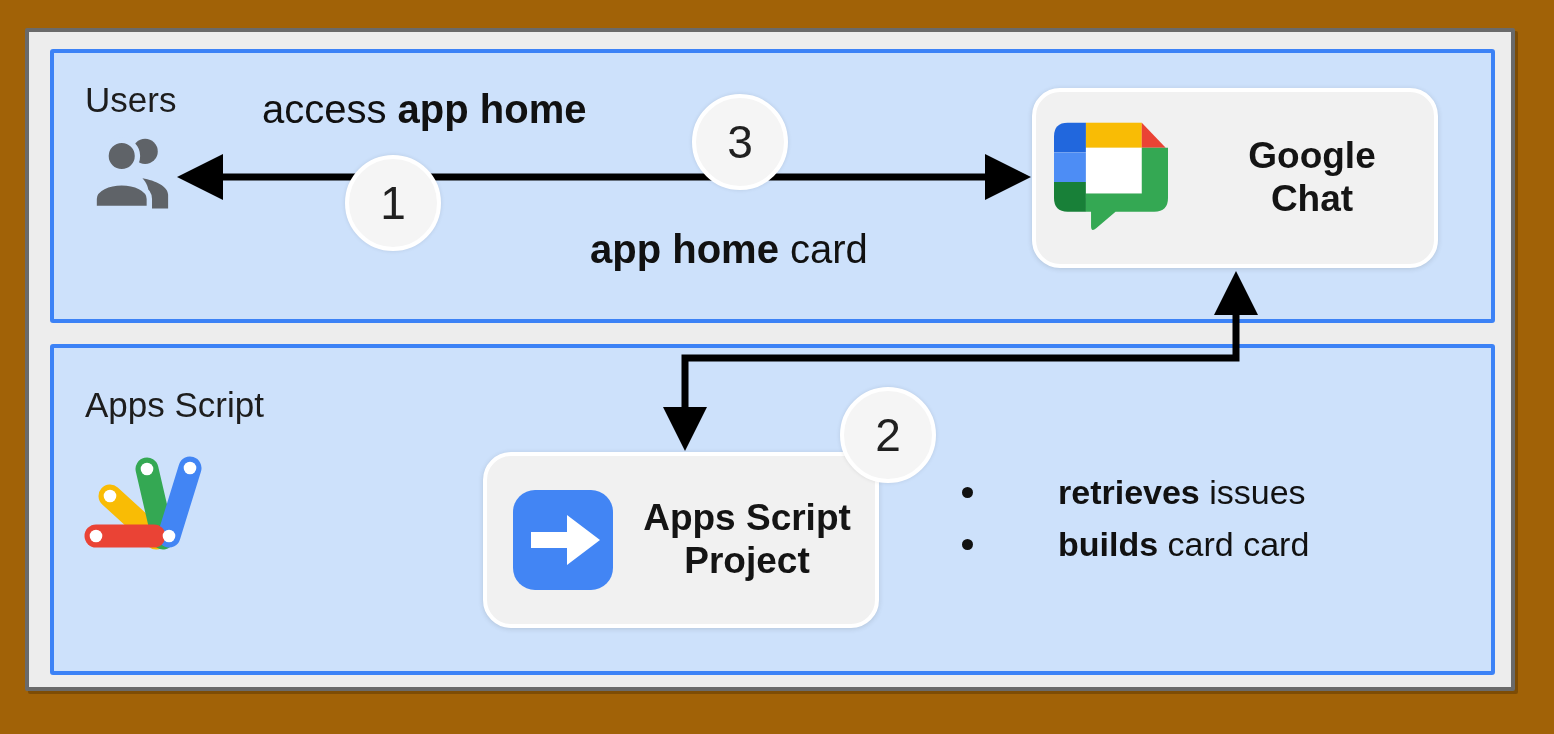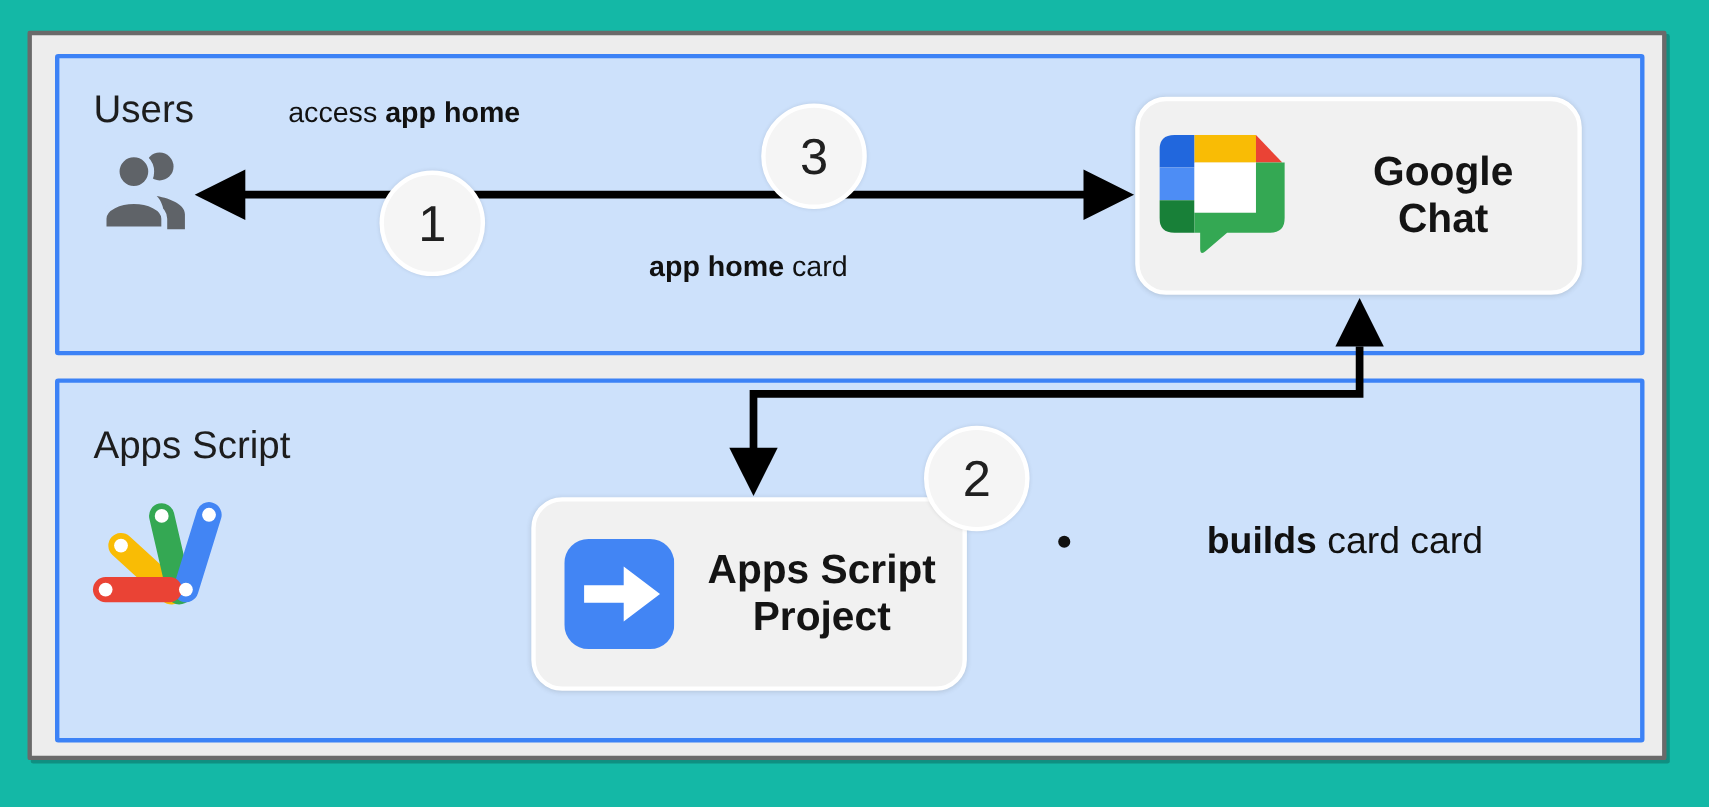--- a/index.html
+++ b/index.html
@@ -1,38 +1,38 @@
 <!DOCTYPE html>
 <html><head>
 <meta charset="utf-8">
 <style>
   html,body{margin:0;padding:0;background:#fff;}
   #canvas{
-    position:relative;width:1554px;height:734px;background:#14b8a6;overflow:hidden;
+    position:relative;width:1554px;height:734px;background:#a16207;overflow:hidden;
     font-family:"Liberation Sans","DejaVu Sans",sans-serif;color:#1e1e1e;
   }
   
   .frame{
     position:absolute;left:25px;top:28px;width:1490px;height:663px;
     background:#ededed;border:4px solid #6a6a6a;border-radius:2px;
     box-shadow:3px 3px 0 rgba(0,0,0,0.22);box-sizing:border-box;z-index:0;
   }
   
   .panel{
     position:absolute;background:#cde1fb;border:4px solid #3c82f6;border-radius:3px;
     box-sizing:border-box;z-index:1;
   }
   #top-panel{left:50px;top:49px;width:1445px;height:274px;}
   #bottom-panel{left:50px;top:344px;width:1445px;height:331px;}
 
   .lane-label{position:absolute;font-size:35px;font-weight:400;color:#1d1d1d;z-index:4;white-space:nowrap;}
   #users-label{left:85px;top:80px;}
   #apps-script-label{left:85px;top:385px;text-align:right;}
 
-  .msg-label{position:absolute;font-size:26px;z-index:4;white-space:nowrap;color:#111;}
+  .msg-label{position:absolute;font-size:40px;z-index:4;white-space:nowrap;color:#111;}
   #request-label{left:262px;top:87px;}
   #response-label{left:590px;top:227px;}
 
   
   .node{
     position:absolute;background:#f1f1f1;border:4px solid #ffffff;border-radius:28px;
     box-sizing:border-box;display:flex;align-items:center;z-index:4;
     box-shadow:0 1px 5px rgba(60,64,67,0.18);
   }
   #chat-box{left:1032px;top:88px;width:406px;height:180px;padding:0 14px 0 18px;gap:36px;}
@@ -124,21 +124,25 @@
     <svg width="100" height="100" viewBox="0 0 100 100">
       <rect x="0" y="0" width="100" height="100" rx="22" fill="#4285f4"></rect>
       <polygon points="18,42 54,42 54,25 87,50 54,75 54,58 18,58" fill="#ffffff"></polygon>
     </svg>
     <div class="node-title">Apps Script Project</div>
   </div>
 
   <div id="bullet-list">
     <div class="bullet-row">
       <span class="bullet-dot"></span>
-      <span class="bullet-text"><span style="font-weight: 700; margin-left: 39px;">builds </span><span style="font-weight: 400;">card card</span></span>
+      <span class="bullet-text"><span style="font-weight: 700;">retrieves </span><span style="font-weight: 400;">issues</span></span>
+    </div>
+    <div class="bullet-row">
+      <span class="bullet-dot"></span>
+      <span class="bullet-text"><span style="font-weight: 700;">builds </span><span style="font-weight: 400;">card card</span></span>
     </div>
   </div>
 
   <svg id="arrows" width="1554" height="734" viewBox="0 0 1554 734">
     <g>
       <line x1="220" y1="177" x2="988" y2="177" stroke="#000" stroke-width="7"></line>
       <polygon points="177,177 223,154 223,200" fill="#000"></polygon>
       <polygon points="1031,177 985,154 985,200" fill="#000"></polygon>
     </g>
     <g>

